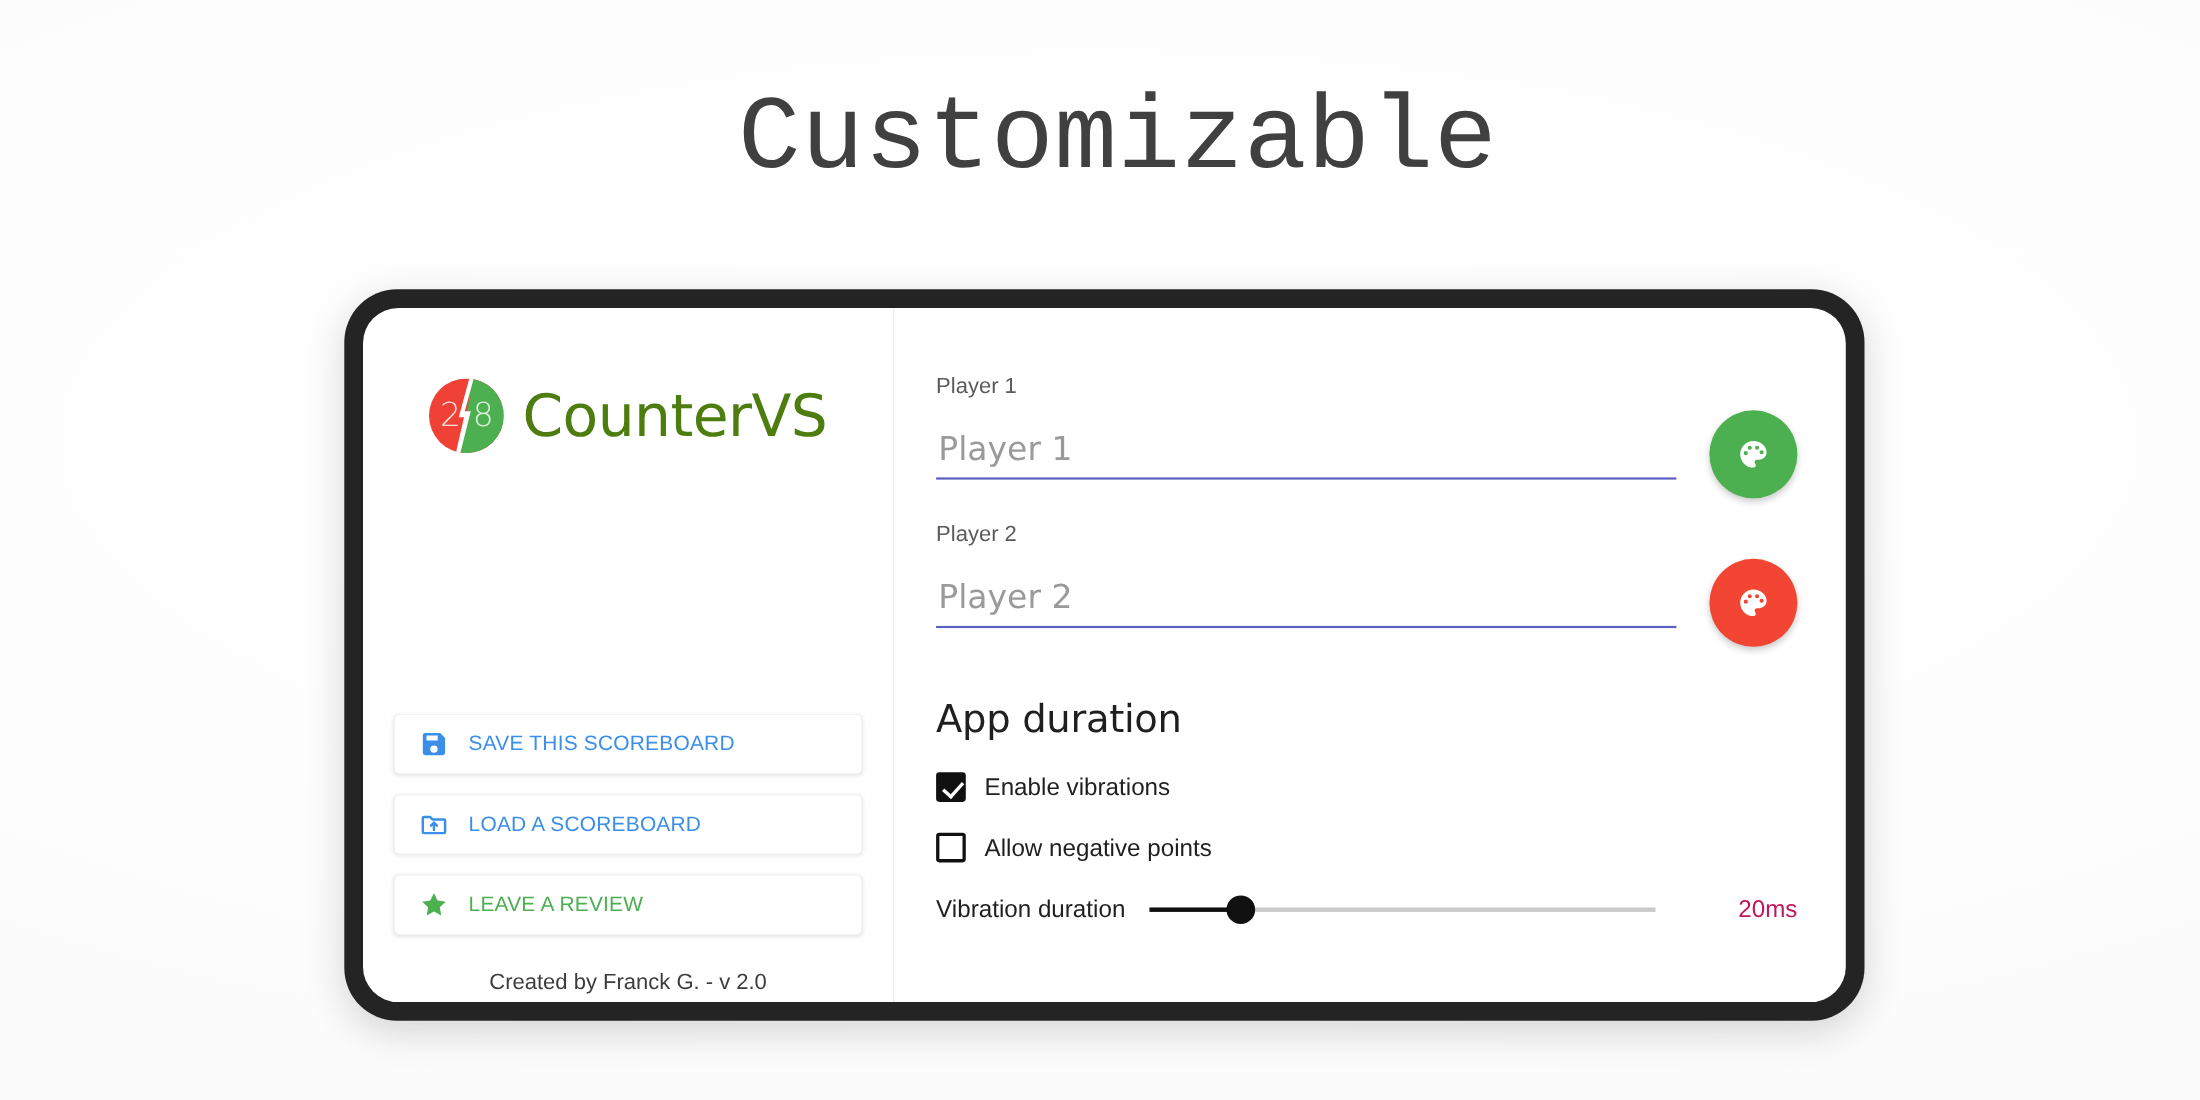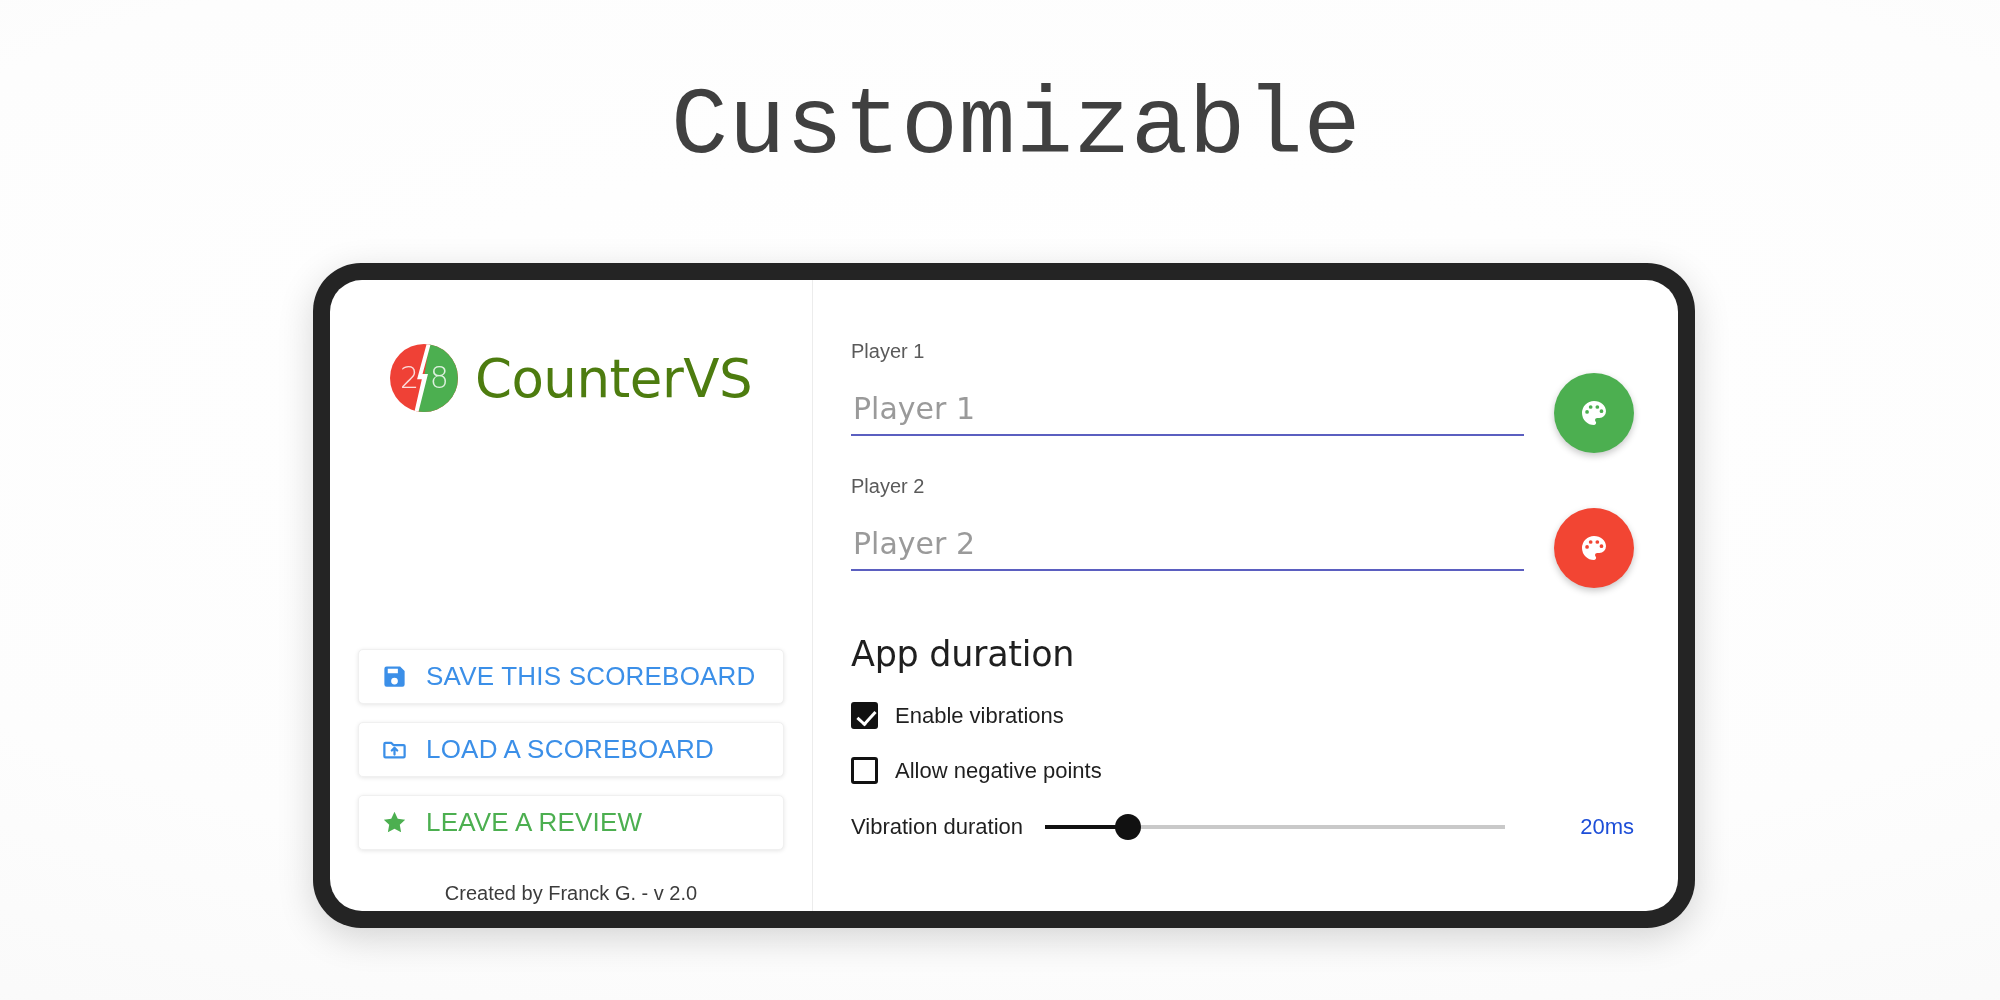--- a/index.html
+++ b/index.html
@@ -109,21 +109,21 @@
     height:55px;
     background:#ffffff;
     border:1px solid #f0f0f0;
     border-radius:5px;
     box-shadow:0 1px 4px rgba(0,0,0,0.10);
     padding:0 22px;
     margin-bottom:18px;
     cursor:pointer;
   }
   .action-btn .label {
-    font-size:26px;
+    font-size:19px;
     letter-spacing:0.2px;
     font-family:"Liberation Sans", sans-serif;
   }
   .action-btn.blue .label { color:#3b8fe8; }
   .action-btn.green .label { color:#4caf50; }
   .action-icon { width:27px; height:27px; flex:0 0 27px; display:block; }
 
   .footer-note {
     text-align:center;
     font-size:20px;
@@ -254,21 +254,21 @@
     position:absolute;
     left:18%;
     top:50%;
     transform:translate(-50%,-50%);
     width:26px; height:26px;
     border-radius:50%;
     background:#111;
     cursor:pointer;
   }
   .slider-value {
-    font-size:22px; color:#1d4ed8;
+    font-size:22px; color:#be185d;
     font-family:"Liberation Sans", sans-serif;
     white-space:nowrap;
     margin-left:auto;
   }
 </style>
 </head>
 <body>
 
 <div class="page-title">Customizable</div>
 

